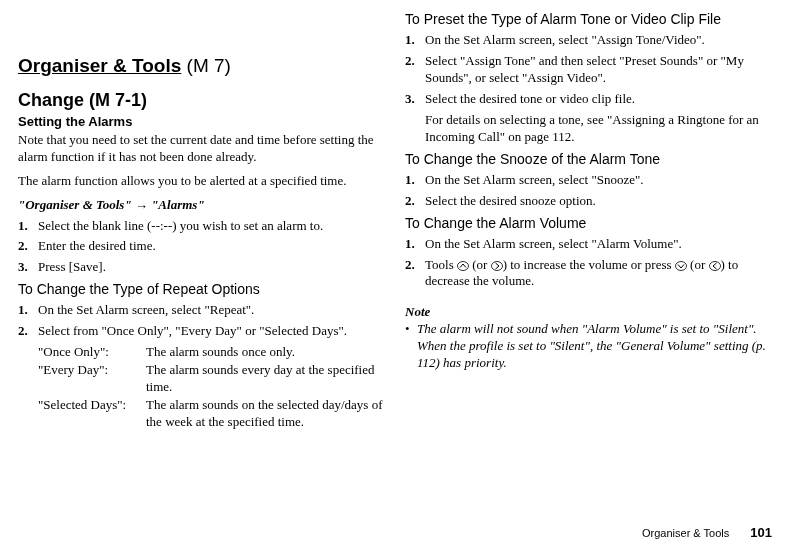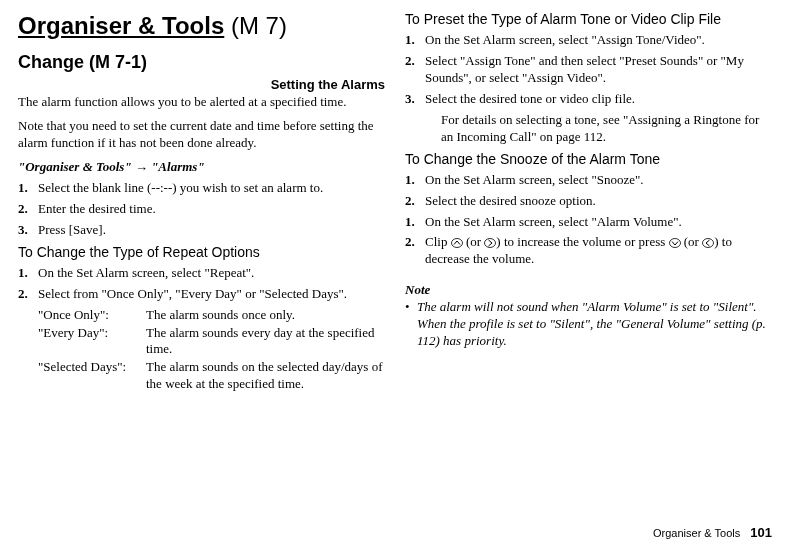--- a/index.html
+++ b/index.html
@@ -18,22 +18,23 @@
     padding: 10px 18px 0 18px;
     gap: 20px;
   }
   .col {
     flex: 1;
     min-width: 0;
   }
   .h1 {
     font-family: Arial, Helvetica, sans-serif;
     font-weight: bold;
-    font-size: 24px;
+    font-size: 19px;
     margin-bottom: 10px;
+    margin-top: 44px;
   }
   .h1 .menu {
     font-weight: normal;
   }
   .h1-underline {
     text-decoration: underline;
   }
   .h2 {
     font-family: Arial, Helvetica, sans-serif;
     font-weight: bold;
@@ -41,21 +42,20 @@
     margin-bottom: 2px;
   }
   .h2 .menu {
     font-weight: bold;
   }
   .h3 {
     font-family: Arial, Helvetica, sans-serif;
     font-weight: bold;
     font-size: 13px;
     margin-bottom: 1px;
-    text-align: right;
   }
   .h4 {
     font-family: Arial, Helvetica, sans-serif;
     font-weight: normal;
     font-size: 14px;
     margin-top: 3px;
     margin-bottom: 4px;
   }
   .para {
     margin-bottom: 7px;
@@ -78,21 +78,21 @@
     margin-bottom: 4px;
   }
   ol.steps .num {
     font-weight: bold;
     min-width: 20px;
   }
   ol.steps .txt {
     flex: 1;
   }
   .subtext {
-    margin-left: 36px;
+    margin-left: 20px;
     margin-bottom: 4px;
   }
   .deflist {
     margin-left: 20px;
     margin-bottom: 4px;
   }
   .deflist .row {
     display: flex;
     margin-bottom: 1px;
   }
@@ -117,21 +117,21 @@
   }
   .footer {
     position: absolute;
     bottom: 10px;
     right: 18px;
     font-family: Arial, Helvetica, sans-serif;
     font-size: 11px;
   }
   .footer .pn {
     font-weight: bold;
-    margin-left: 7px;
+    margin-left: 18px;
     font-size: 13px;
   }
   .icon-btn {
     display: inline-block;
     vertical-align: middle;
   }
 </style>
 </head>
 <body>
 
@@ -142,22 +142,22 @@
       <span class="h1-underline">Organiser &amp; Tools</span>
       <span class="menu">(M 7)</span>
     </div>
 
     <div class="h2">
       <span>Change</span>
       <span class="menu">(M 7-1)</span>
     </div>
 
     <div class="h3">Setting the Alarms</div>
+    <div class="para">Note that you need to set the current date and time before setting the alarm function if it has not been done already.</div>
     <div class="para">The alarm function allows you to be alerted at a specified time.</div>
-    <div class="para">Note that you need to set the current date and time before setting the alarm function if it has not been done already.</div>
 
     <div class="nav-path">
       <span>"Organiser &amp; Tools"</span>
       <span class="arrow"> → </span>
       <span>"Alarms"</span>
     </div>
 
     <ol class="steps">
       <li>
           <span class="num">1.</span>
@@ -225,29 +225,30 @@
       <li>
           <span class="num">1.</span>
           <span class="txt">On the Set Alarm screen, select "Snooze".</span>
         </li>
       <li>
           <span class="num">2.</span>
           <span class="txt">Select the desired snooze option.</span>
         </li>
     </ol>
 
+    <div class="h4">To Change the Alarm Volume</div>
     <ol class="steps">
       <li>
           <span class="num">1.</span>
           <span class="txt">On the Set Alarm screen, select "Alarm Volume".</span>
         </li>
       <li>
           <span class="num">2.</span>
         <span class="txt">
-          <span>Clip </span><svg class="icon-btn" width="12" height="10" viewBox="0 0 12 10">
+          <span>Tools </span><svg class="icon-btn" width="12" height="10" viewBox="0 0 12 10">
               <ellipse cx="6" cy="5" rx="5.5" ry="4.5" fill="none" stroke="#000" stroke-width="0.8"></ellipse>
               <path d="M3 6.5 L6 3 L9 6.5" fill="none" stroke="#000" stroke-width="1"></path>
             </svg><span> (or </span><svg class="icon-btn" width="12" height="10" viewBox="0 0 12 10">
               <ellipse cx="6" cy="5" rx="5.5" ry="4.5" fill="none" stroke="#000" stroke-width="0.8"></ellipse>
               <path d="M4.5 2 L8 5 L4.5 8" fill="none" stroke="#000" stroke-width="1"></path>
             </svg><span>) to increase the volume or press </span><svg class="icon-btn" width="12" height="10" viewBox="0 0 12 10">
               <ellipse cx="6" cy="5" rx="5.5" ry="4.5" fill="none" stroke="#000" stroke-width="0.8"></ellipse>
               <path d="M3 3.5 L6 7 L9 3.5" fill="none" stroke="#000" stroke-width="1"></path>
             </svg><span> (or </span><svg class="icon-btn" width="12" height="10" viewBox="0 0 12 10">
               <ellipse cx="6" cy="5" rx="5.5" ry="4.5" fill="none" stroke="#000" stroke-width="0.8"></ellipse>

